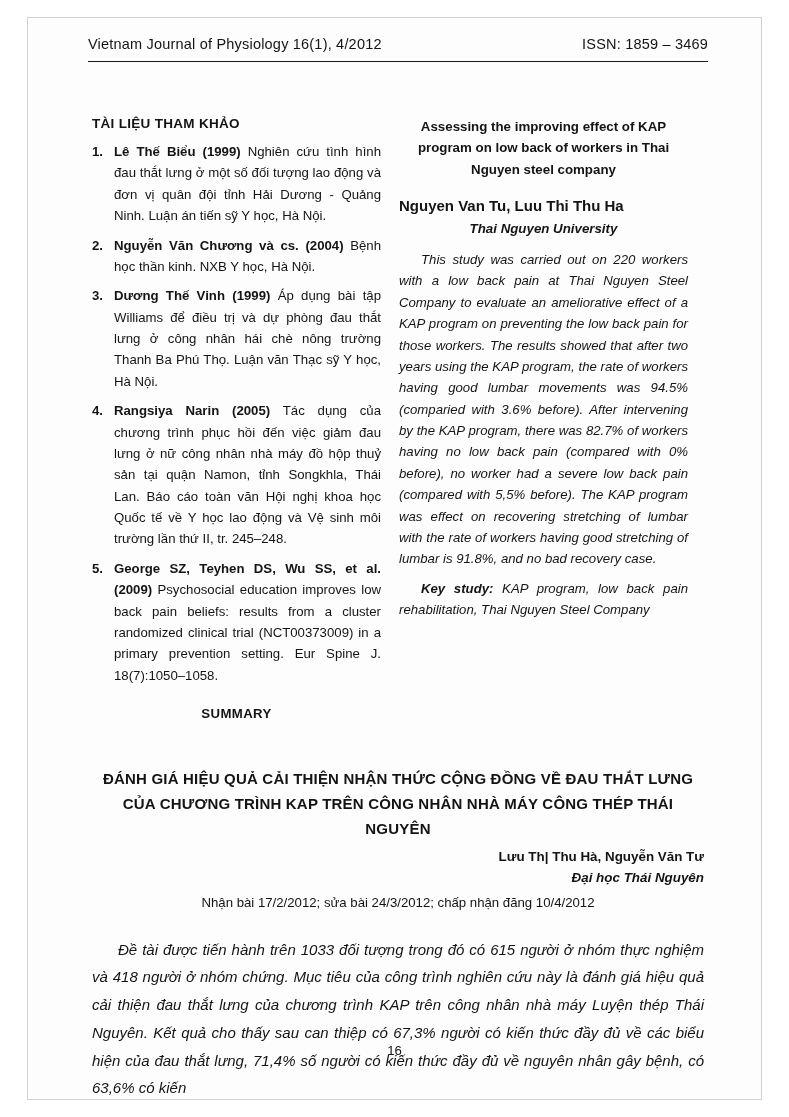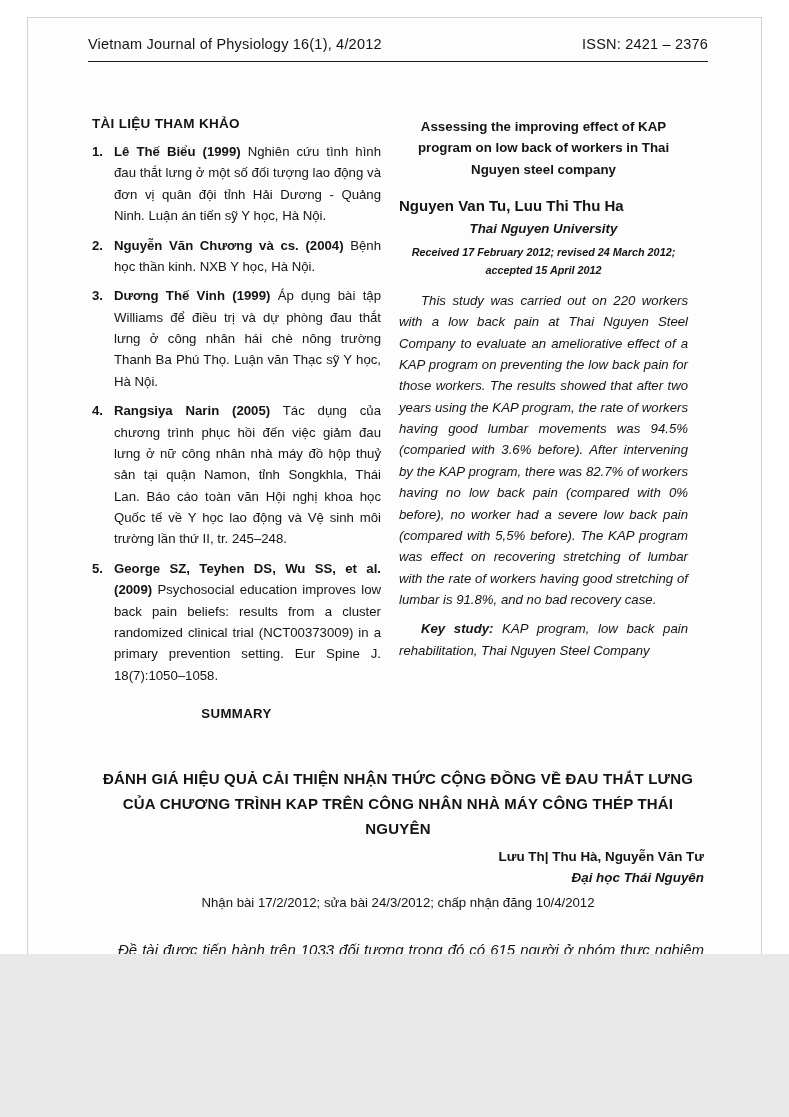--- a/index.html
+++ b/index.html
@@ -3,21 +3,21 @@
 <meta charset="utf-8">
 <style>
   html, body {
     margin: 0;
     padding: 0;
     background: #e8e8e8;
   }
   .page {
     position: relative;
     width: 789px;
-    height: 954px;
+    height: 1117px;
     background: #ffffff;
     margin: 0 auto;
     overflow: hidden;
     font-family: "Liberation Sans", sans-serif;
     color: #141414;
   }
   .sheet {
     position: absolute;
     left: 28px;
     top: 18px;
@@ -195,21 +195,21 @@
   }
 </style>
 </head>
 <body>
 
 <div class="page">
   <div class="sheet"></div>
 
   <div class="header">
     <div class="journal">Vietnam Journal of Physiology 16(1), 4/2012</div>
-    <div class="issn">ISSN: 2421 – 2376</div>
+    <div class="issn">ISSN: 1859 – 3469</div>
   </div>
   <div class="header-rule"></div>
 
   <div class="columns">
 
     <div class="col">
       <div class="col-title">TÀI LIỆU THAM KHẢO</div>
       <ol class="refs">
         <li>
           <span class="num">1.</span>
@@ -232,21 +232,20 @@
           <b>George SZ, Teyhen DS, Wu SS, et al. (2009)</b><span> Psychosocial education improves low back pain beliefs: results from a cluster  randomized  clinical  trial (NCT00373009) in a primary prevention setting. Eur Spine J. 18(7):1050–1058.</span>
         </li>
       </ol>
       <div class="summary-label">SUMMARY</div>
     </div>
 
     <div class="col">
       <div class="eng-title">Assessing the improving effect of KAP program on low back of workers in Thai Nguyen steel company</div>
       <div class="eng-authors">Nguyen Van Tu, Luu Thi Thu Ha</div>
       <div class="eng-affil">Thai Nguyen University</div>
-      <div class="eng-dates">Received 17 February 2012; revised 24 March 2012; accepted 15 April 2012</div>
       <div class="eng-abstract">This study was carried out on 220 workers with a low back pain at Thai Nguyen Steel Company to evaluate an ameliorative effect of a KAP program on preventing the low back pain for those workers. The results showed that after two years using the KAP program, the rate of workers having good lumbar movements was 94.5% (comparied with 3.6% before). After intervening by the KAP program, there was 82.7% of workers having no low back pain (compared with 0% before), no worker had a severe low back pain (compared with 5,5% before). The KAP program was effect on recovering stretching of lumbar with the rate of workers having good stretching of lumbar is 91.8%, and no bad recovery case.</div>
       <div class="eng-keywords"><b>Key study:</b><span> KAP program, low back pain rehabilitation, Thai Nguyen Steel Company</span></div>
     </div>
   </div>
 
   <div class="vn-block">
     <div class="vn-title">ĐÁNH GIÁ HIỆU QUẢ CẢI THIỆN NHẬN THỨC CỘNG ĐỒNG VỀ ĐAU THẮT LƯNG CỦA CHƯƠNG TRÌNH KAP TRÊN CÔNG NHÂN NHÀ MÁY CÔNG THÉP THÁI NGUYÊN</div>
     <div class="vn-authors">Lưu Th| Thu Hà, Nguyễn Văn Tư</div>
     <div class="vn-affil">Đại học Thái Nguyên</div>
     <div class="vn-dates">Nhận bài 17/2/2012; sửa bài 24/3/2012; chấp nhận đăng 10/4/2012</div>

